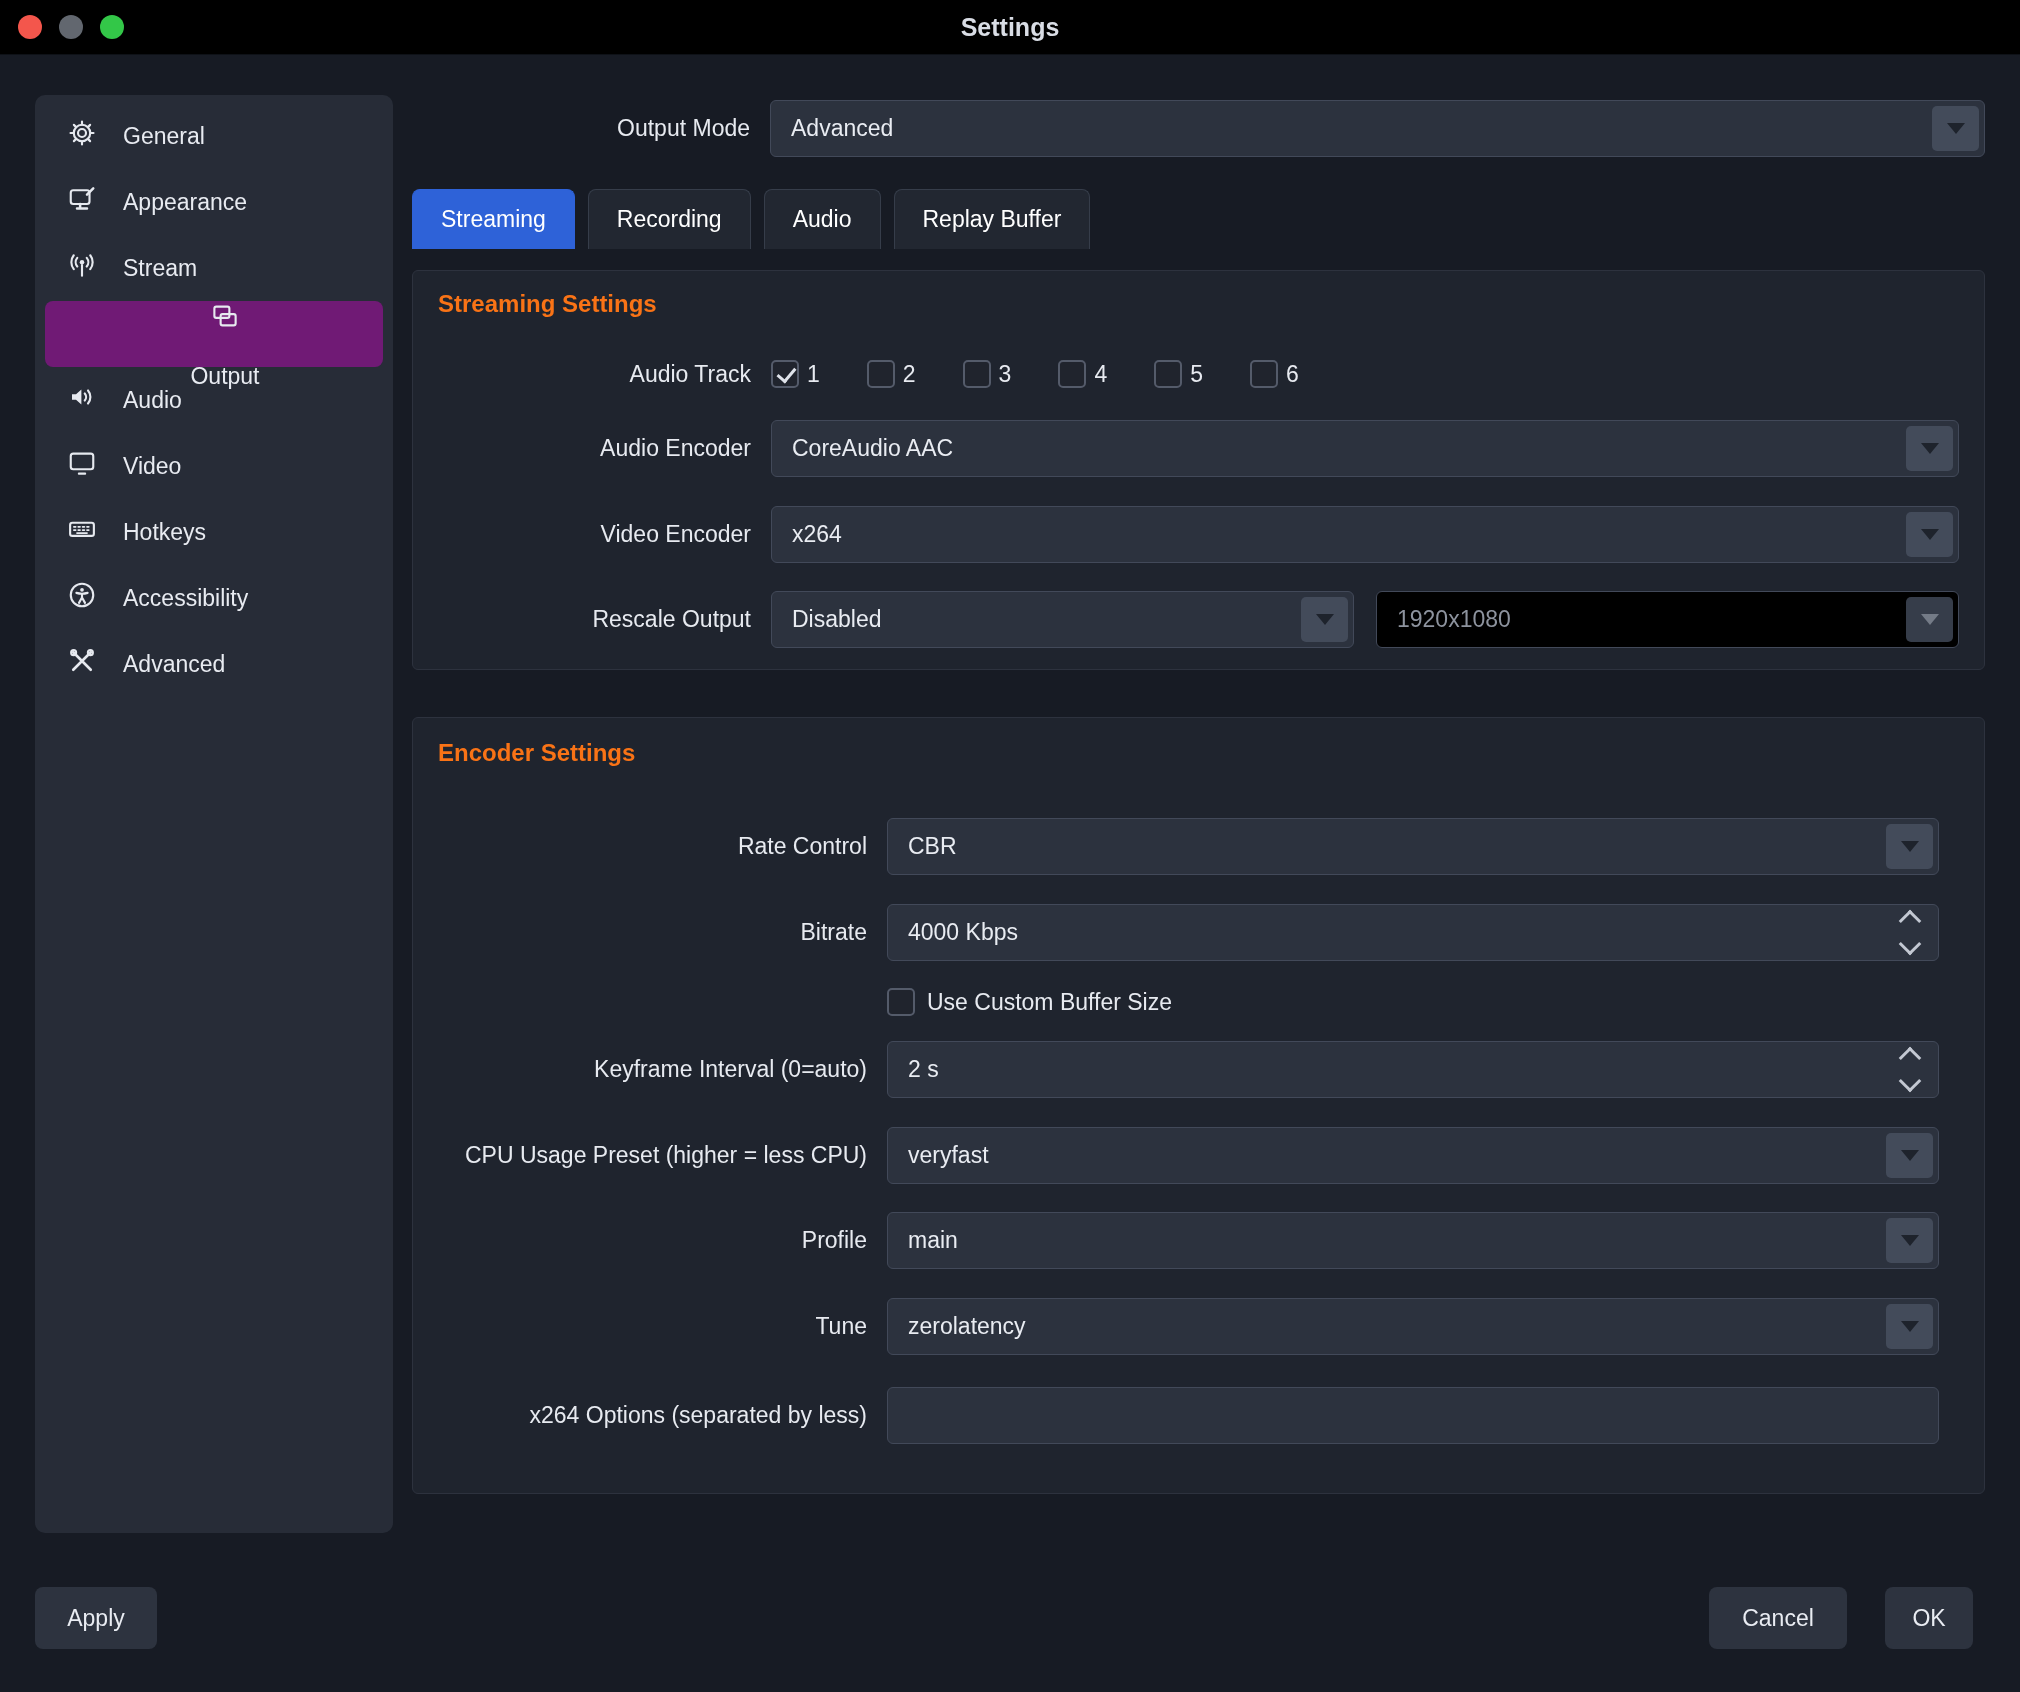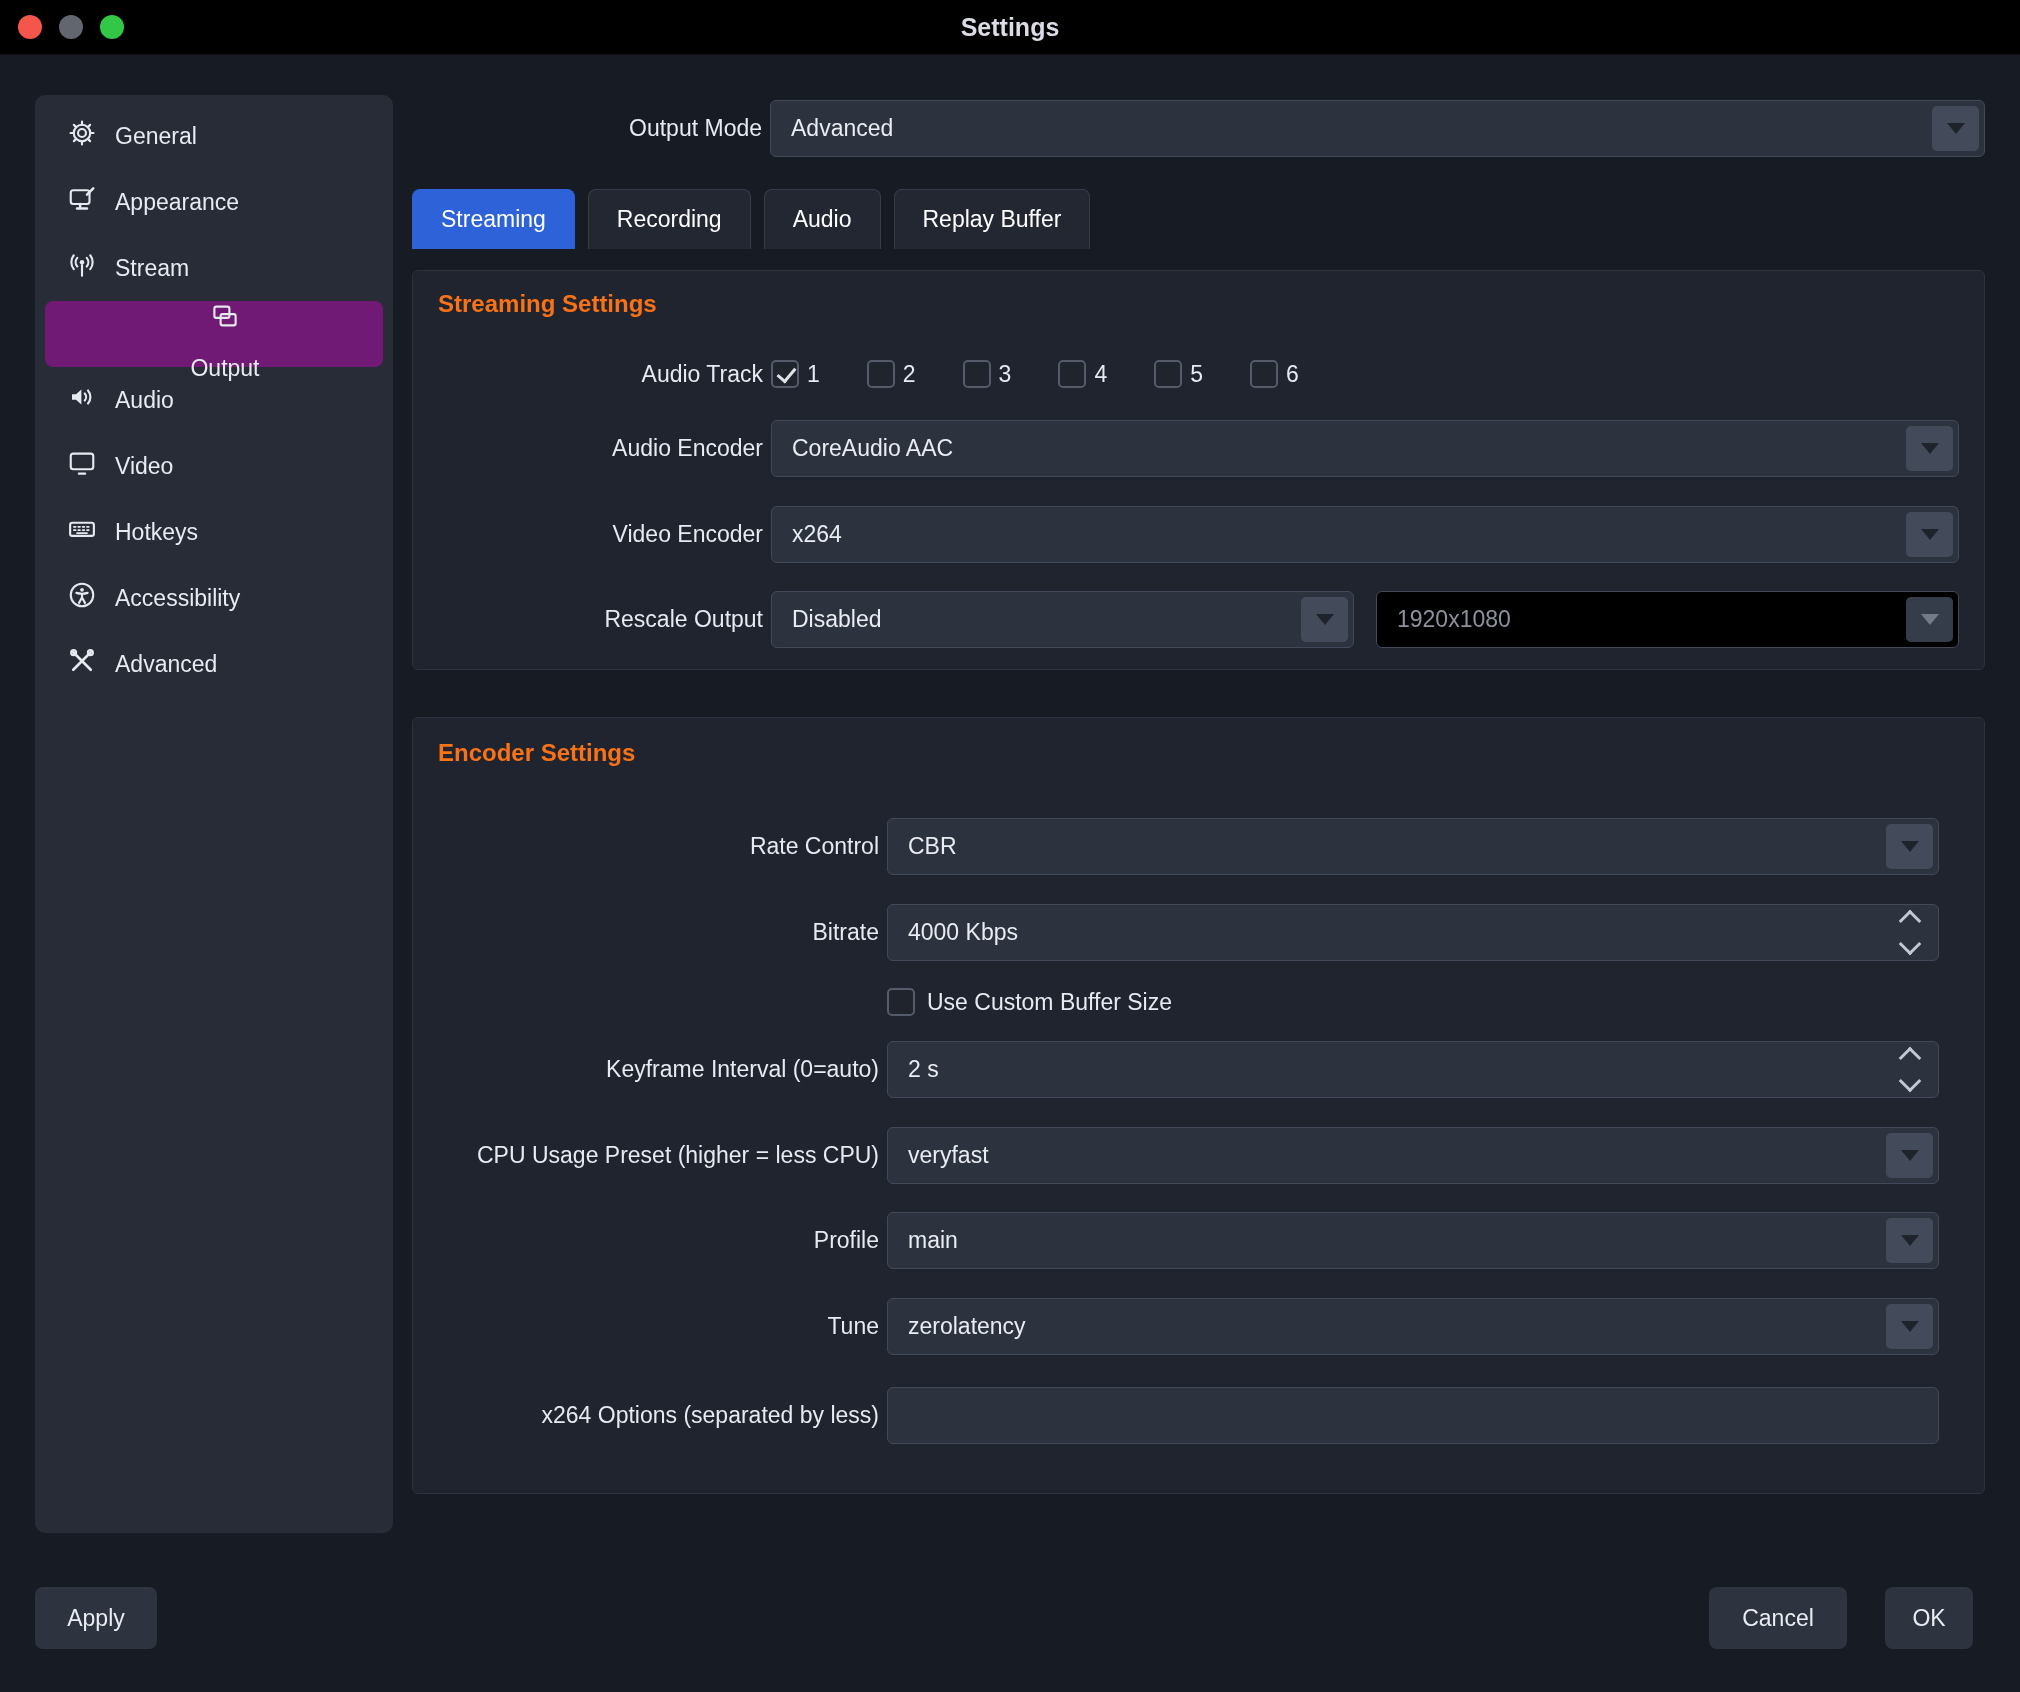--- a/index.html
+++ b/index.html
@@ -17,29 +17,29 @@
   .traffic{position:absolute;left:18px;top:0;height:54px;display:flex;align-items:center;gap:17px;}
   .dot{width:24px;height:24px;border-radius:50%;}
   .dot.red{background:#f4564c;}
   .dot.gray{background:#62676f;}
   .dot.green{background:#33c748;}
 
   
   .sidebar{position:absolute;left:35px;top:95px;width:358px;height:1438px;
     background:#272c37;border-radius:10px;padding-top:8px;box-sizing:border-box;}
   .side-item{height:66px;margin:0 10px;border-radius:8px;display:flex;align-items:center;
-    padding-left:22px;gap:18px;color:#e8ebf1;cursor:default;}
+    padding-left:22px;gap:26px;color:#e8ebf1;cursor:default;}
   .side-item.selected{background:#701a75;flex-direction:column;}
   .side-item svg{flex:0 0 30px;}
   .side-label{font-size:23px;}
 
   
   .main{position:absolute;left:412px;top:95px;width:1573px;}
   .row{display:flex;align-items:center;}
-  .lbl{text-align:right;padding-right:8px;box-sizing:border-box;color:#e7eaf0;}
+  .lbl{text-align:right;padding-right:20px;box-sizing:border-box;color:#e7eaf0;}
 
   .row-output{margin-top:5px;height:57px;}
   .row-output .lbl{width:358px;}
 
   
   .select,.spin,.textinput{
     background:#2c323e;border:1px solid #424959;border-radius:6px;height:57px;
     box-sizing:border-box;display:flex;align-items:center;justify-content:space-between;
     padding-left:20px;font-size:23px;color:#e9ecf2;}
   .sel-btn{width:47px;height:45px;margin-right:5px;background:#434b5a;border-radius:5px;

